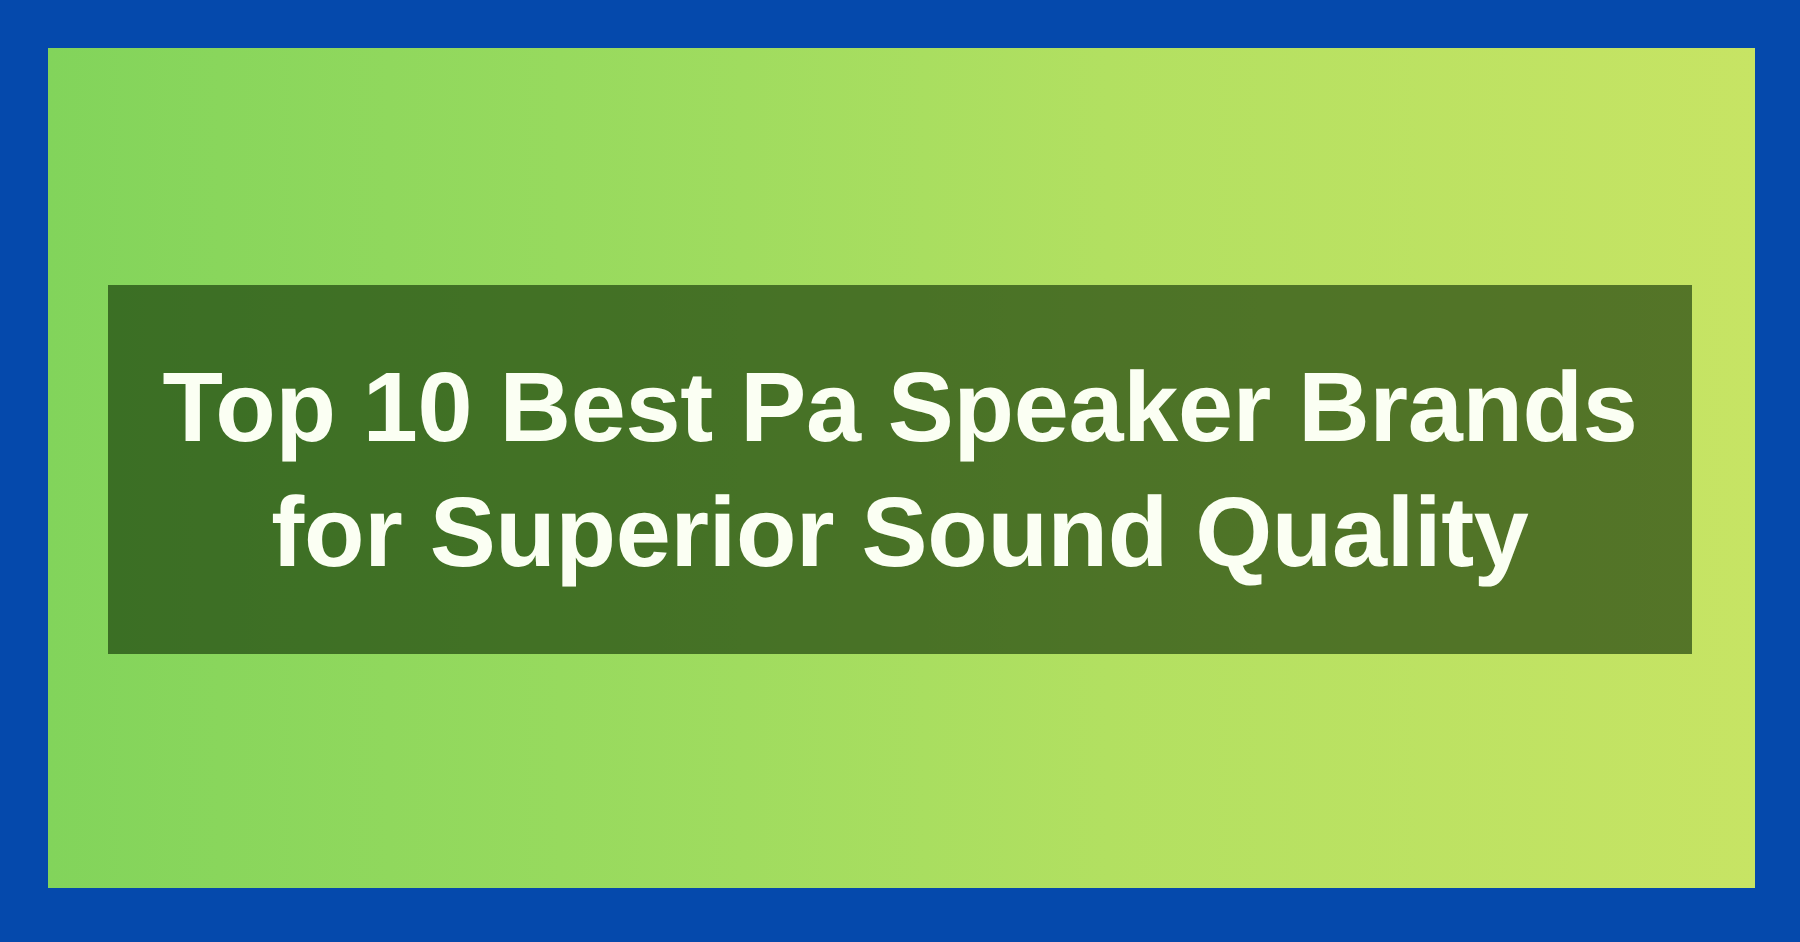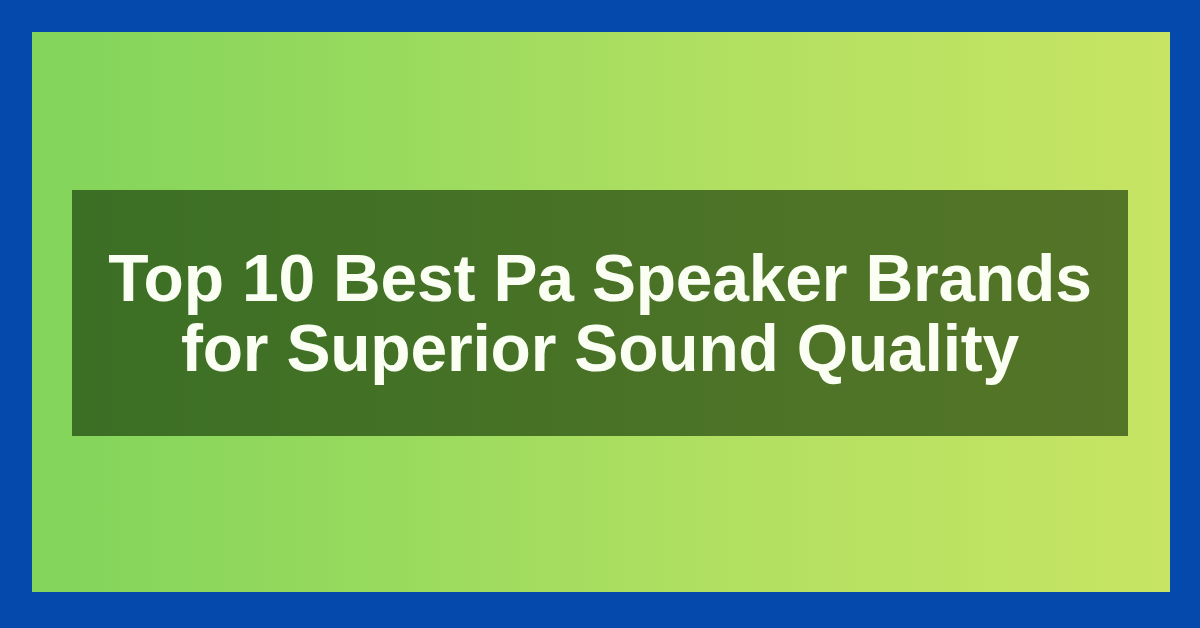--- a/index.html
+++ b/index.html
@@ -47,21 +47,21 @@
     justify-content: center;
   }
 
   .title-text {
     width: 100%;
     text-align: center;
     color: #fbfff3;
     font-family: "Liberation Sans", sans-serif;
     font-weight: bold;
     font-size: 66px;
-    line-height: 70px;
+    line-height: 83px;
     letter-spacing: -0.2px;
     padding: 0 24px;
     -webkit-font-smoothing: antialiased;
   }
 </style>
 </head>
 <body>
 
 <div class="poster">
 

